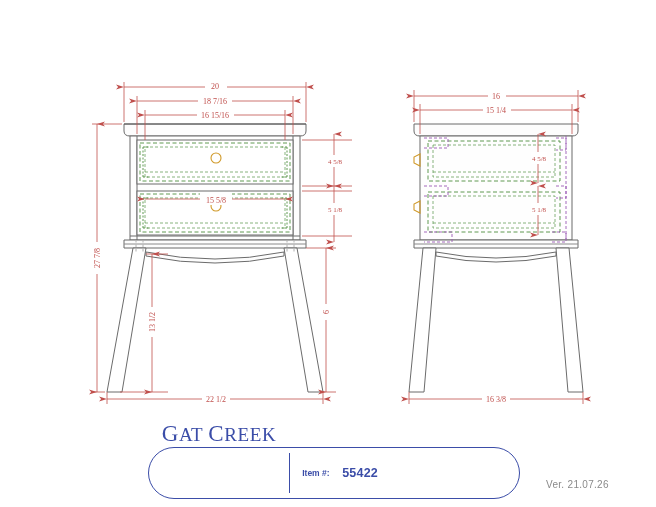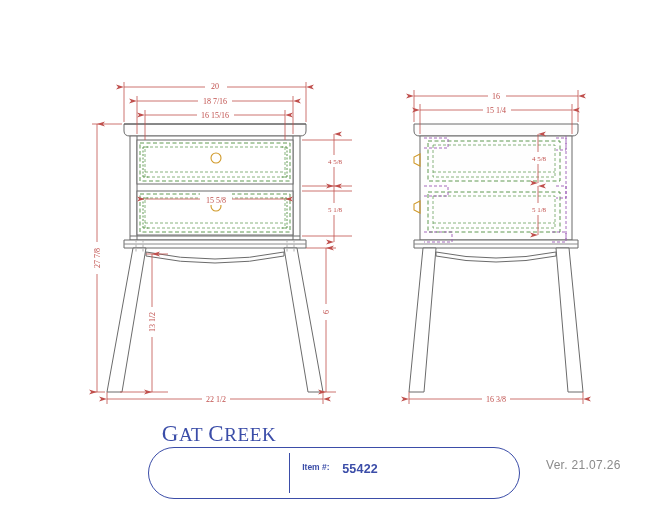--- a/index.html
+++ b/index.html
@@ -85,21 +85,21 @@
   .fields-cell {
     flex: 1;
     display: flex;
     flex-direction: column;
     justify-content: center;
     padding: 0 0 0 12px;
     box-sizing: border-box;
   }
   .field-row {
     display: flex;
-    align-items: flex-start;
+    align-items: center;
     height: 22px;
   }
   .field-row.top { padding-bottom: 1px; }
   .field-label {
     font-size: 8.5px;
     font-weight: bold;
     color: #3b4da8;
     width: 40px;
     flex: none;
   }
@@ -111,22 +111,22 @@
   }
   .field-value-lg {
     font-size: 14.5px;
     font-weight: bold;
     color: #3b4da8;
     letter-spacing: 0.2px;
   }
   .version-text {
     position: absolute;
     left: 546px;
-    top: 458px;
-    font-size: 12px;
+    top: 479px;
+    font-size: 10px;
     color: #8a8a8a;
     letter-spacing: 0.3px;
     white-space: nowrap;
   }
 </style>
 </head>
 <body>
 
 <div class="drawing-root">
 

